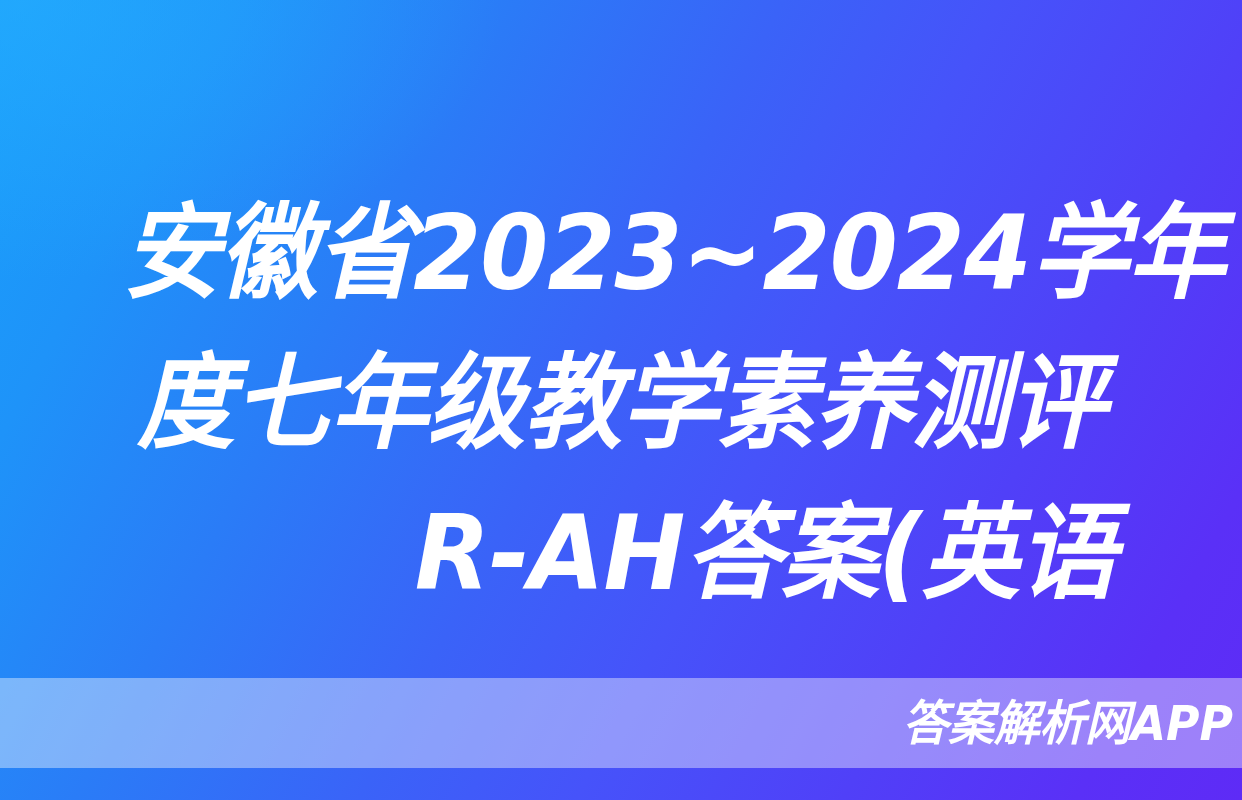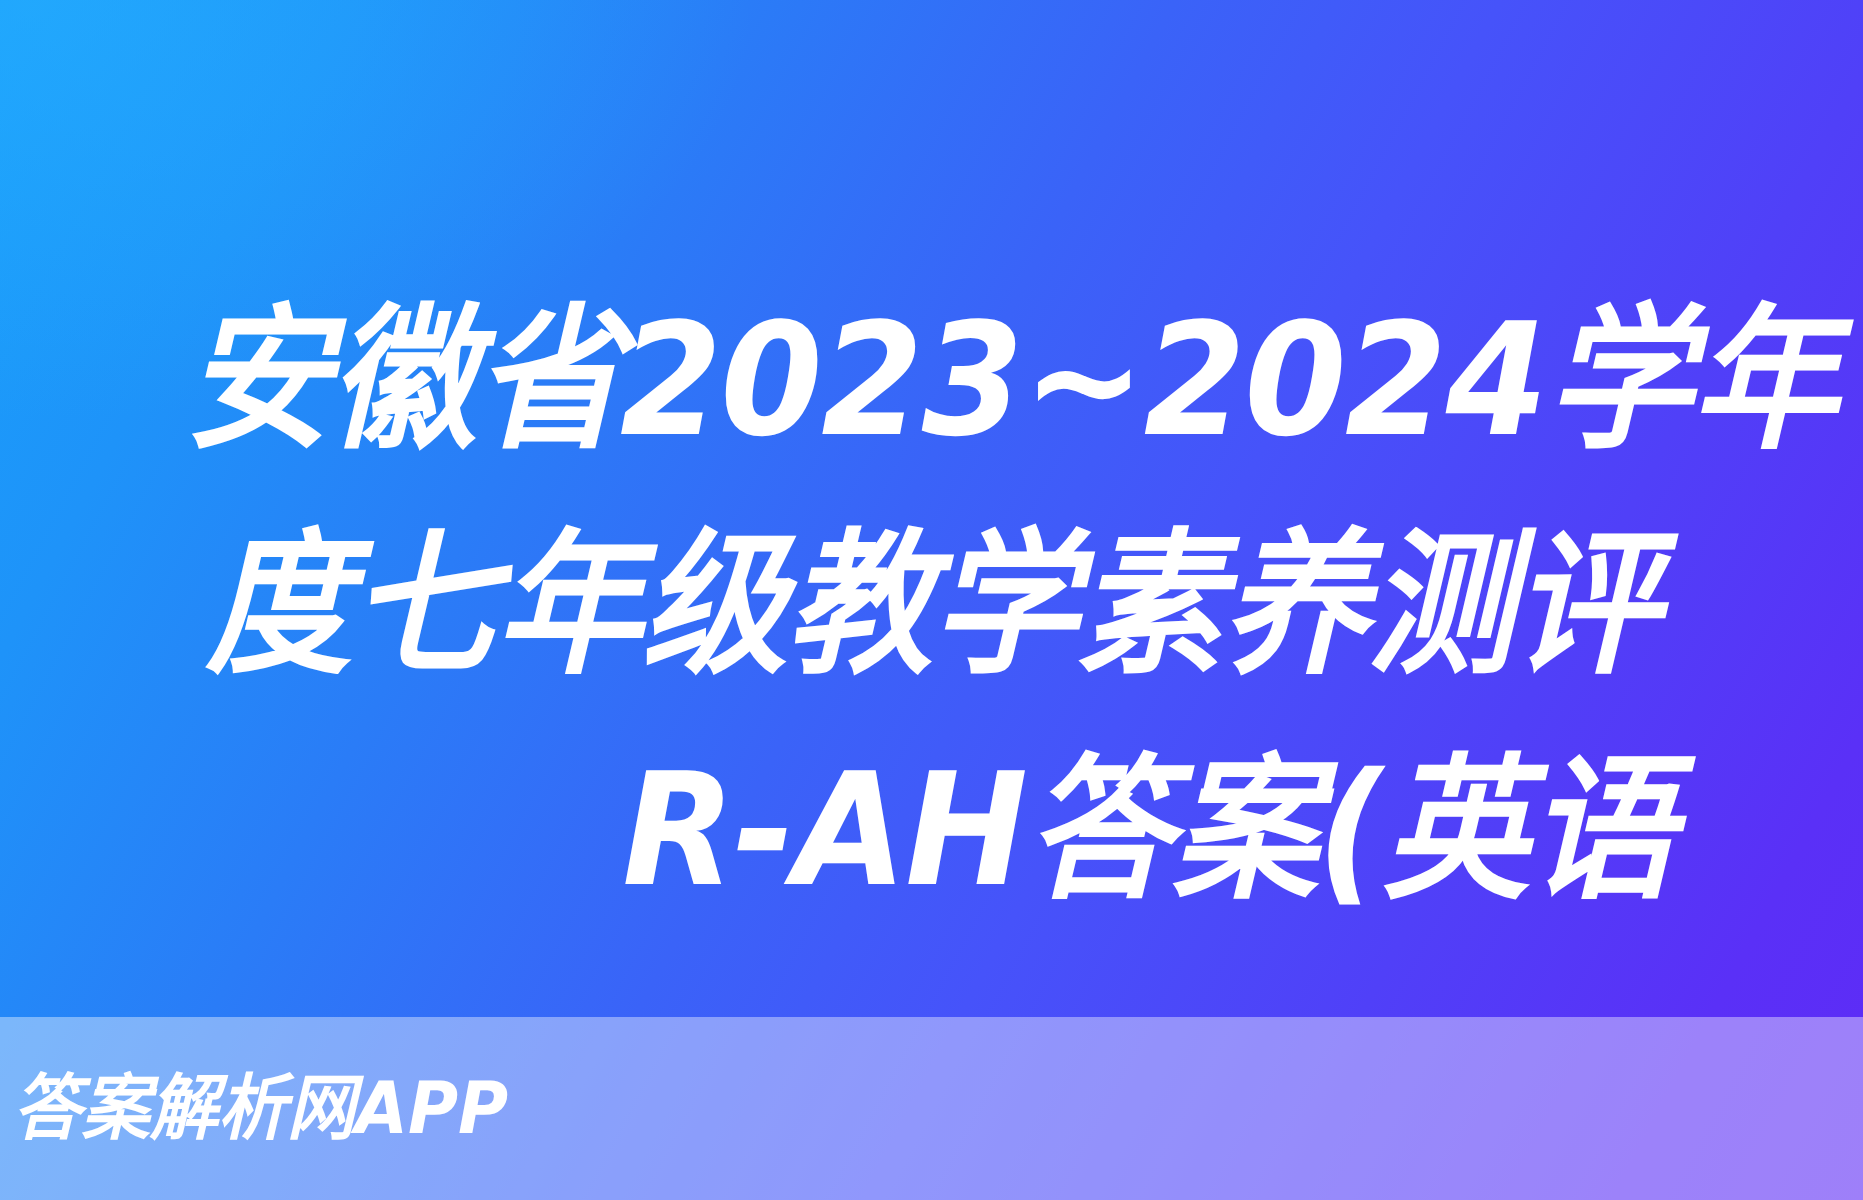--- a/index.html
+++ b/index.html
@@ -78,25 +78,25 @@
     text-align: right;
     padding-right: 8px;
   }
 
   
   .footer-band {
     position: absolute;
     left: 0;
     right: 0;
     top: 678px;
-    height: 122px;
+    height: 90px;
     background: rgba(255, 255, 255, 0.40);
     display: flex;
     align-items: center;
-    justify-content: flex-start;
+    justify-content: flex-end;
     z-index: 3;
   }
 
   .footer-text {
     color: #ffffff;
     font-family: "DejaVu Sans", "Liberation Sans", sans-serif;
     font-weight: bold;
     font-style: italic;
     font-size: 48px;
     line-height: 50px;

